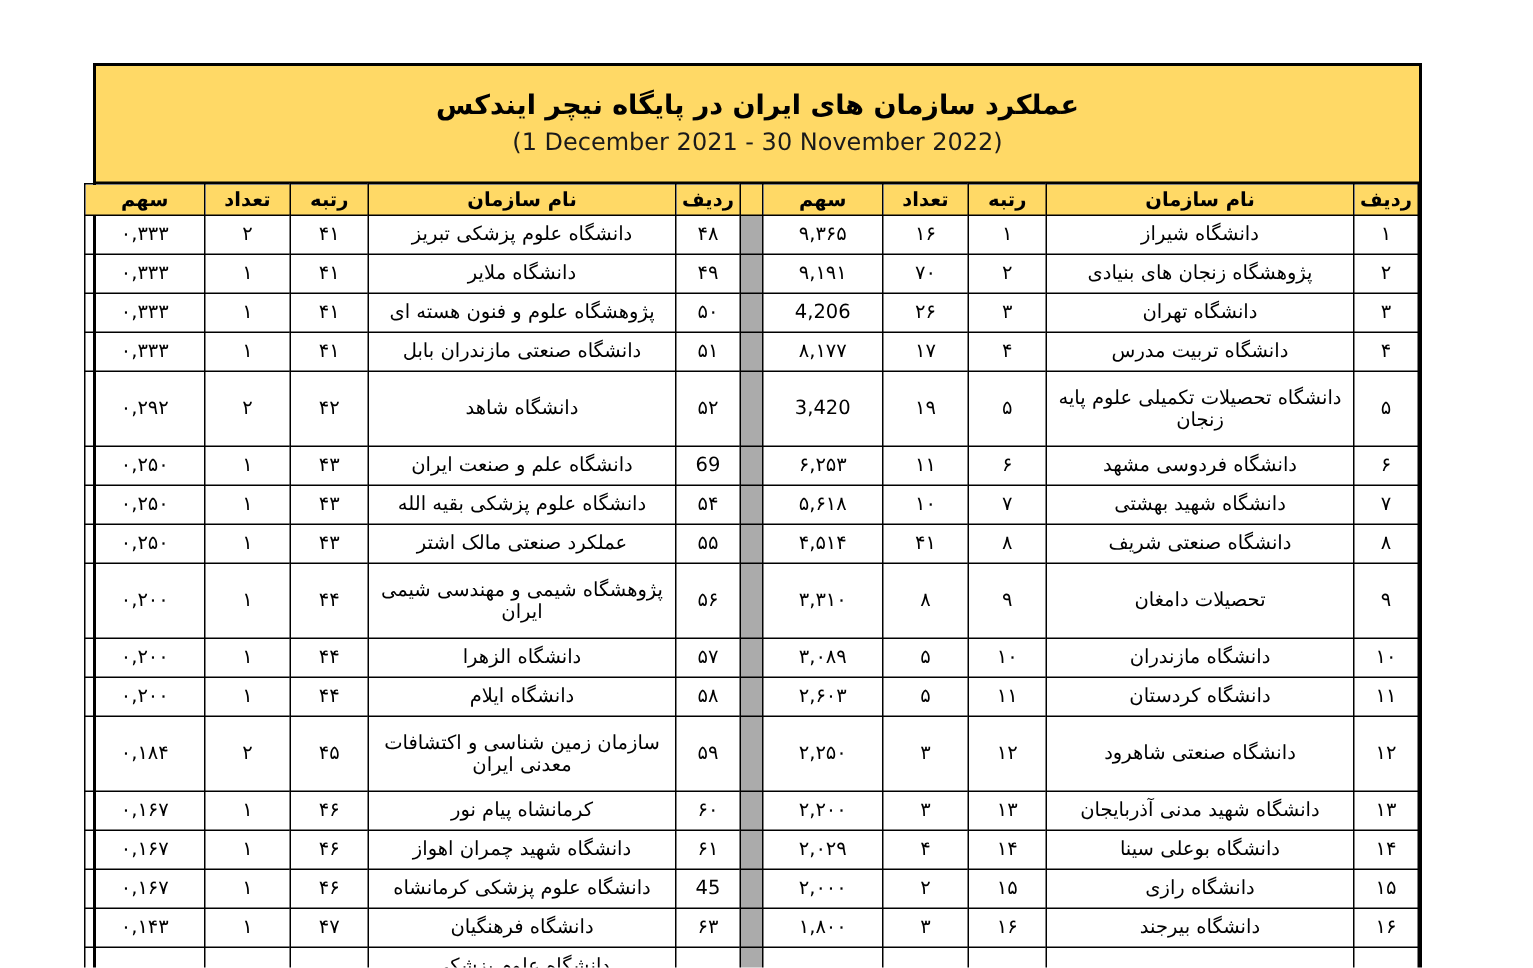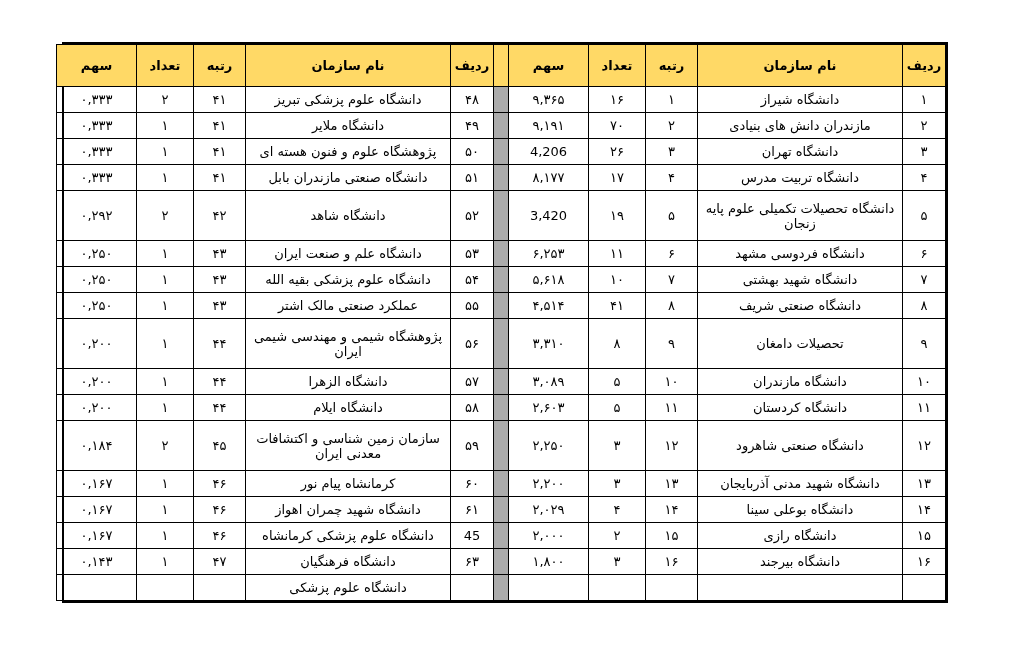--- a/index.html
+++ b/index.html
@@ -42,21 +42,21 @@
   table.results td, table.results th{
     border:1px solid var(--border);
     text-align:center;vertical-align:middle;
     font-size:13px;
     padding:0 3px;
     overflow:hidden;
   }
   table.results th{
     background:var(--header-bg);
     font-weight:bold;
-    height:42px;
+    height:21px;
   }
   table.results td{height:26px;}
   tr.tall td{height:50px;}
   td.gutter, th.gutter{
     background:var(--gutter-bg);
     padding:0;
   }
   .col-radif{width:43px;}
   .col-name{width:205px;}
   .col-rank{width:52px;}
@@ -64,20 +64,24 @@
   .col-share{width:80px;}
   .col-gutter{width:15px;}
   td.share-cell, td.count-cell, td.rank-cell, td.row-number-cell{
     font-size:13.5px;
   }
 </style>
 </head>
 <body>
 
 <div class="sheet">
+  <div class="title-block">
+    <div class="title-fa">عملکرد سازمان های ایران در پایگاه نیچر ایندکس</div>
+    <div class="subtitle-en">(1 December 2021 - 30 November 2022)</div>
+  </div>
   <table class="results">
     <colgroup>
       <col class="col-radif">
         <col class="col-name">
         <col class="col-rank">
         <col class="col-count">
         <col class="col-share">
       <col class="col-gutter">
       <col class="col-radif">
         <col class="col-name">
@@ -109,21 +113,21 @@
           <td class="share-cell">۹,۳۶۵</td>
           <td class="gutter"></td>
           <td class="row-number-cell">۴۸</td>
           <td class="name-cell org-name-cell">دانشگاه علوم پزشکی تبریز</td>
           <td class="rank-cell">۴۱</td>
           <td class="count-cell">۲</td>
           <td class="share-cell">۰,۳۳۳</td>
         </tr>
         <tr class="">
           <td class="row-number-cell">۲</td>
-          <td class="name-cell org-name-cell">مازندران دانش های بنیادی</td>
+          <td class="name-cell org-name-cell">پژوهشگاه زنجان های بنیادی</td>
           <td class="rank-cell">۲</td>
           <td class="count-cell">۷۰</td>
           <td class="share-cell">۹,۱۹۱</td>
           <td class="gutter"></td>
           <td class="row-number-cell">۴۹</td>
           <td class="name-cell org-name-cell">دانشگاه ملایر</td>
           <td class="rank-cell">۴۱</td>
           <td class="count-cell">۱</td>
           <td class="share-cell">۰,۳۳۳</td>
         </tr>
@@ -166,21 +170,21 @@
           <td class="count-cell">۲</td>
           <td class="share-cell">۰,۲۹۲</td>
         </tr>
         <tr class="">
           <td class="row-number-cell">۶</td>
           <td class="name-cell org-name-cell">دانشگاه فردوسی مشهد</td>
           <td class="rank-cell">۶</td>
           <td class="count-cell">۱۱</td>
           <td class="share-cell">۶,۲۵۳</td>
           <td class="gutter"></td>
-          <td class="row-number-cell">۵۳</td>
+          <td class="row-number-cell">69</td>
           <td class="name-cell org-name-cell">دانشگاه علم و صنعت ایران</td>
           <td class="rank-cell">۴۳</td>
           <td class="count-cell">۱</td>
           <td class="share-cell">۰,۲۵۰</td>
         </tr>
         <tr class="">
           <td class="row-number-cell">۷</td>
           <td class="name-cell org-name-cell">دانشگاه شهید بهشتی</td>
           <td class="rank-cell">۷</td>
           <td class="count-cell">۱۰</td>

